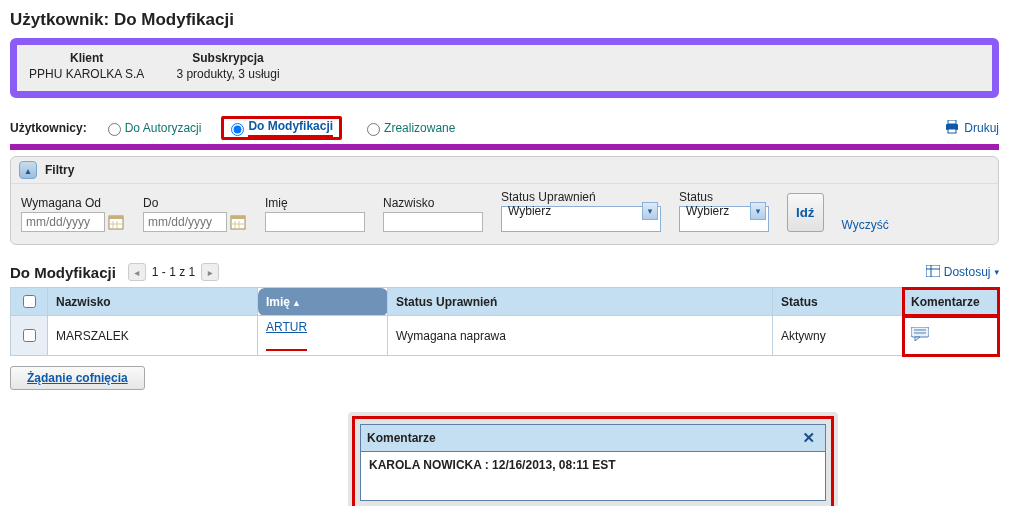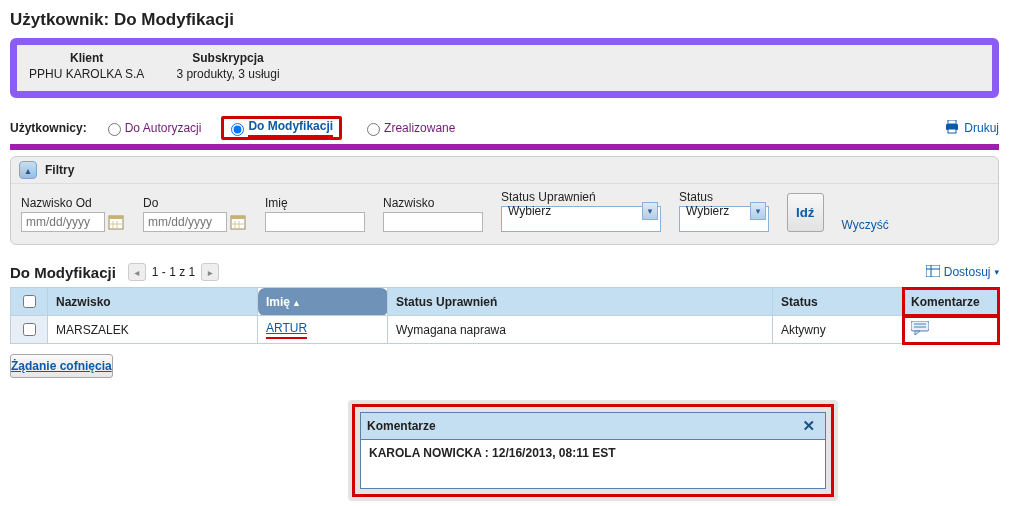--- a/index.html
+++ b/index.html
@@ -31,21 +31,21 @@
   .filter-row {
     display: flex;
     align-items: center;
     margin: 18px 0 6px 0;
     border-bottom: 6px solid #a21caf;
     padding-bottom: 4px;
   }
   .filter-row .lbl-users { font-weight: bold; margin-right: 10px; }
   .radio-opt { display: inline-flex; align-items: center; margin-right: 14px; padding: 2px 6px; }
   .radio-opt input { margin-right: 4px; }
-  .radio-opt .rlabel { color: #701a75; }
+  .radio-opt .rlabel { color: #0f766e; }
   .radio-selected {
     border: 3px solid #d40000;
     border-radius: 2px;
     padding: 0 6px 0 2px;
   }
   .radio-selected .rlabel-wrap {
     display: inline-block;
     border-bottom: 2px solid #d40000;
     padding-bottom: 2px;
   }
@@ -129,29 +129,29 @@
   th.chkcol { background: #c4dff2; }
   td.chkrow { background: #e8eef5; }
   .col-nazw { width: 210px; }
   .col-imie { width: 130px; }
   .col-stat { width: 130px; }
   .col-kom { width: 96px; }
   .red-box { outline: 3px solid #d40000; outline-offset: -2px; }
 
   .row-link {
     color: #0d5aa7; text-decoration: underline; cursor: pointer;
-    display: inline-block; padding-bottom: 2px; border-bottom: 2px solid #d40000;
+    display: inline-block; padding-bottom: 15px; border-bottom: 2px solid #d40000;
   }
   .cmt-icon { display:inline-flex; cursor:pointer; }
 
   
   .revert-btn {
     margin-top: 10px;
     display: inline-block;
-    padding: 4px 0;
+    padding: 4px 16px;
     border: 1px solid #a7a7a7;
     border-radius: 3px;
     background: linear-gradient(#fafafa,#e6e6e6);
     color: #0d5aa7; font-weight: bold; cursor: pointer;
     text-decoration: underline;
   }
 
   
   .popup-wrap {
     margin: 22px 0 0 338px;
@@ -226,21 +226,21 @@
 
 <div class="filters-panel">
   <div class="filters-head">
     <span class="collapse-btn">
       <span>▴</span>
     </span>
     <span class="ftitle">Filtry</span>
   </div>
   <div class="filters-body">
     <div class="fld">
-      <label>Nazwisko Od</label>
+      <label>Wymagana Od</label>
       <span class="date-wrap">
         <input class="inp date" placeholder="mm/dd/yyyy" style="">
         <span class="cal-icn">
           <svg width="16" height="16" viewBox="0 0 16 16">
               <rect x="1" y="2" width="14" height="13" fill="#fff" stroke="#9d8a58"></rect>
               <rect x="1" y="2" width="14" height="3" fill="#c7b178"></rect>
               <line x1="5" y1="7" x2="5" y2="14" stroke="#d7c89a"></line>
               <line x1="9" y1="7" x2="9" y2="14" stroke="#d7c89a"></line>
               <line x1="1" y1="10" x2="15" y2="10" stroke="#d7c89a"></line>
             </svg>

